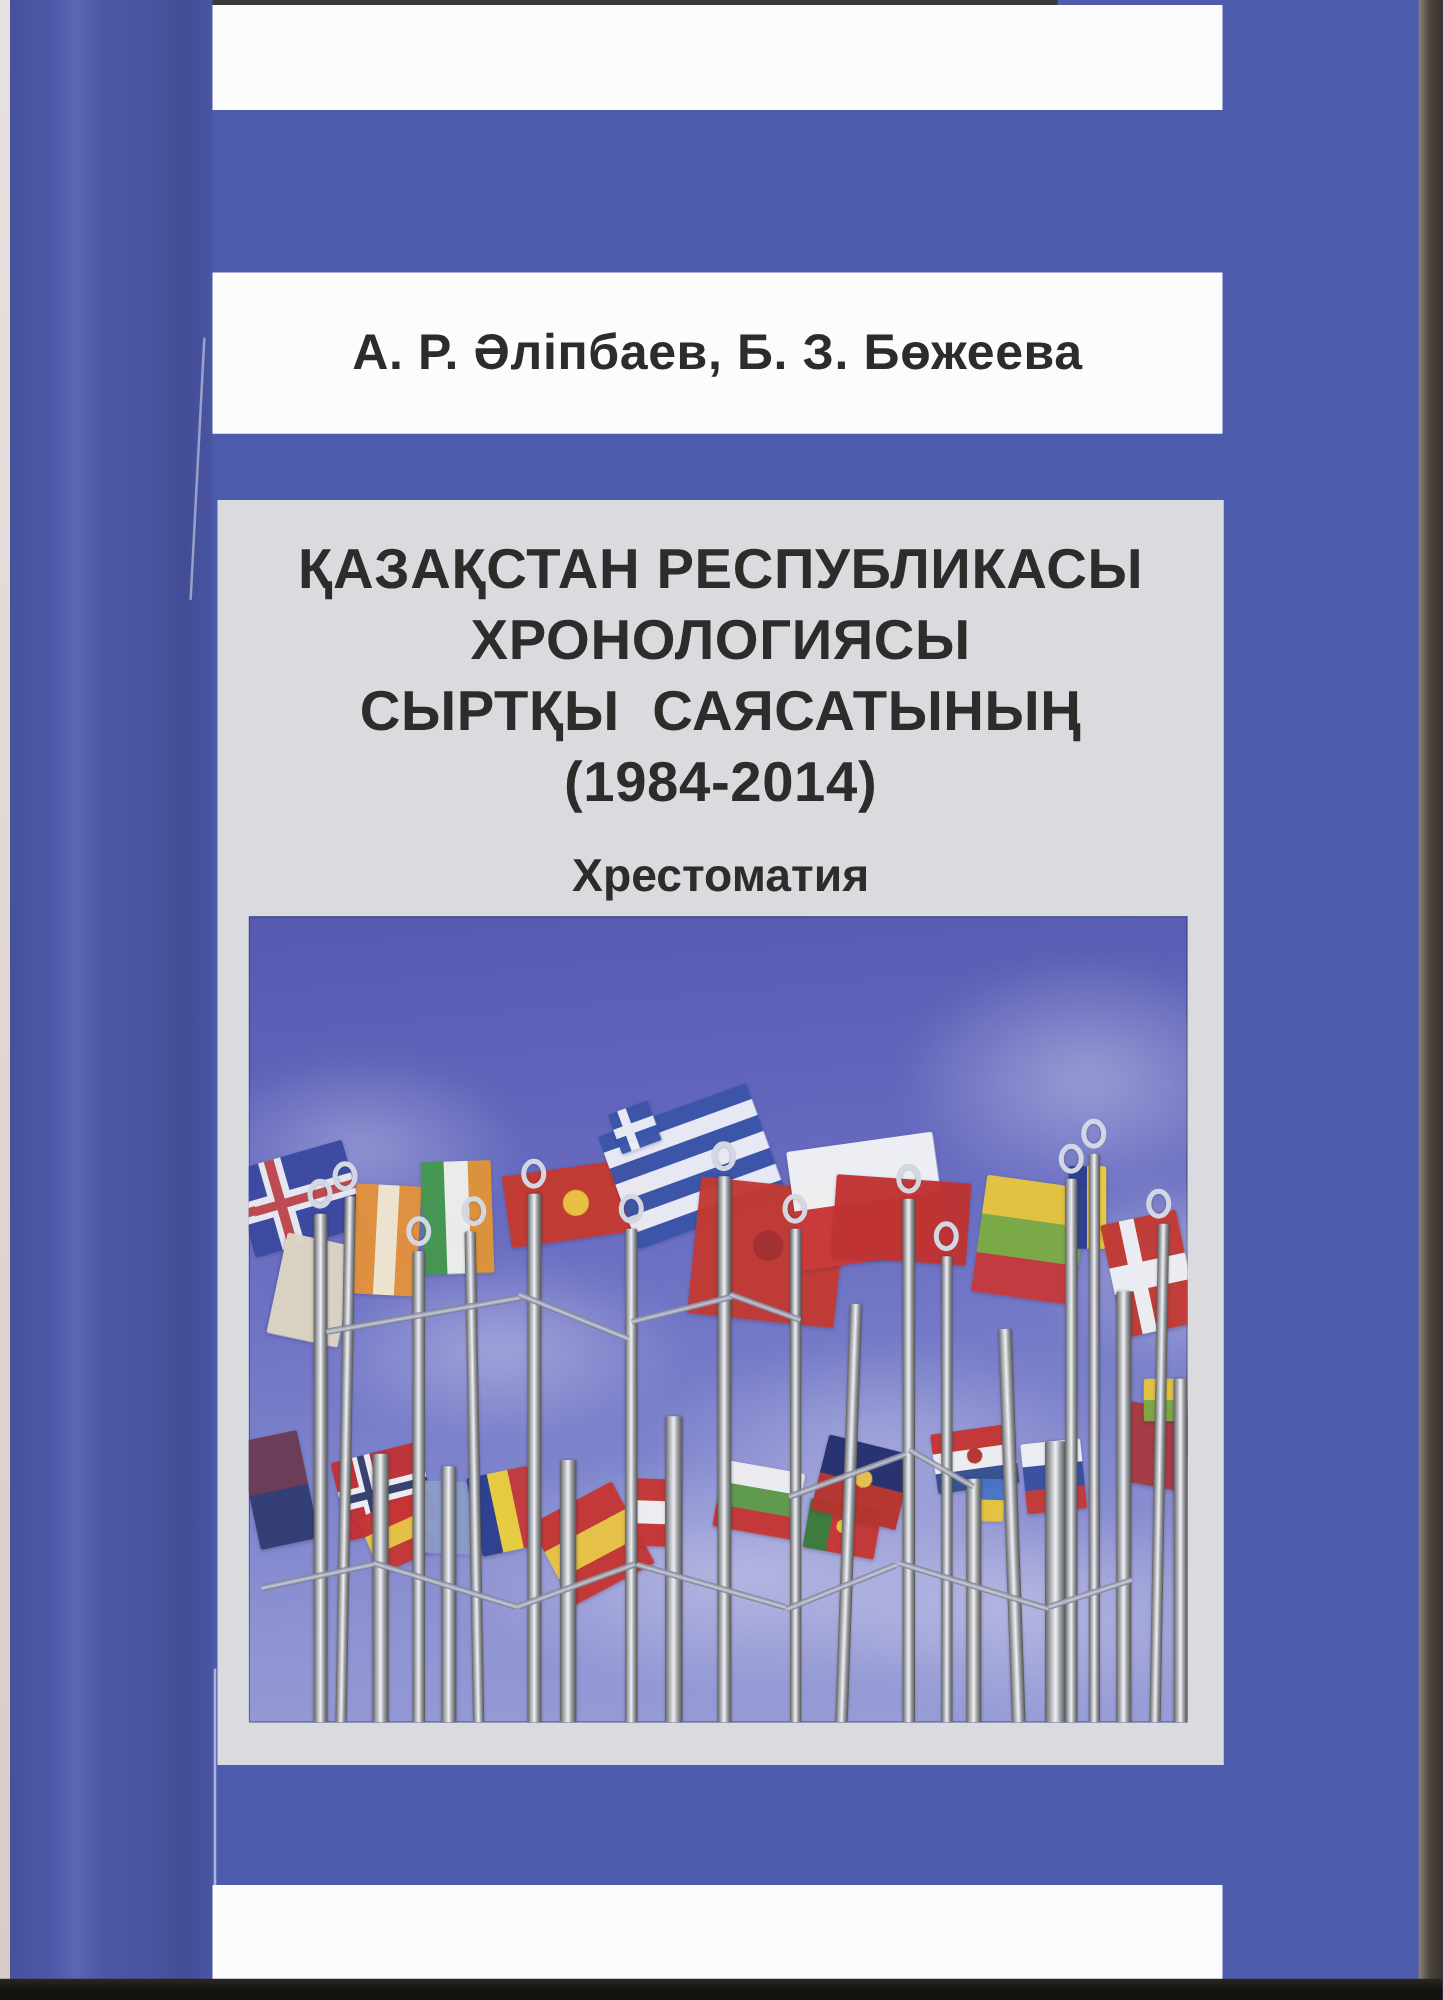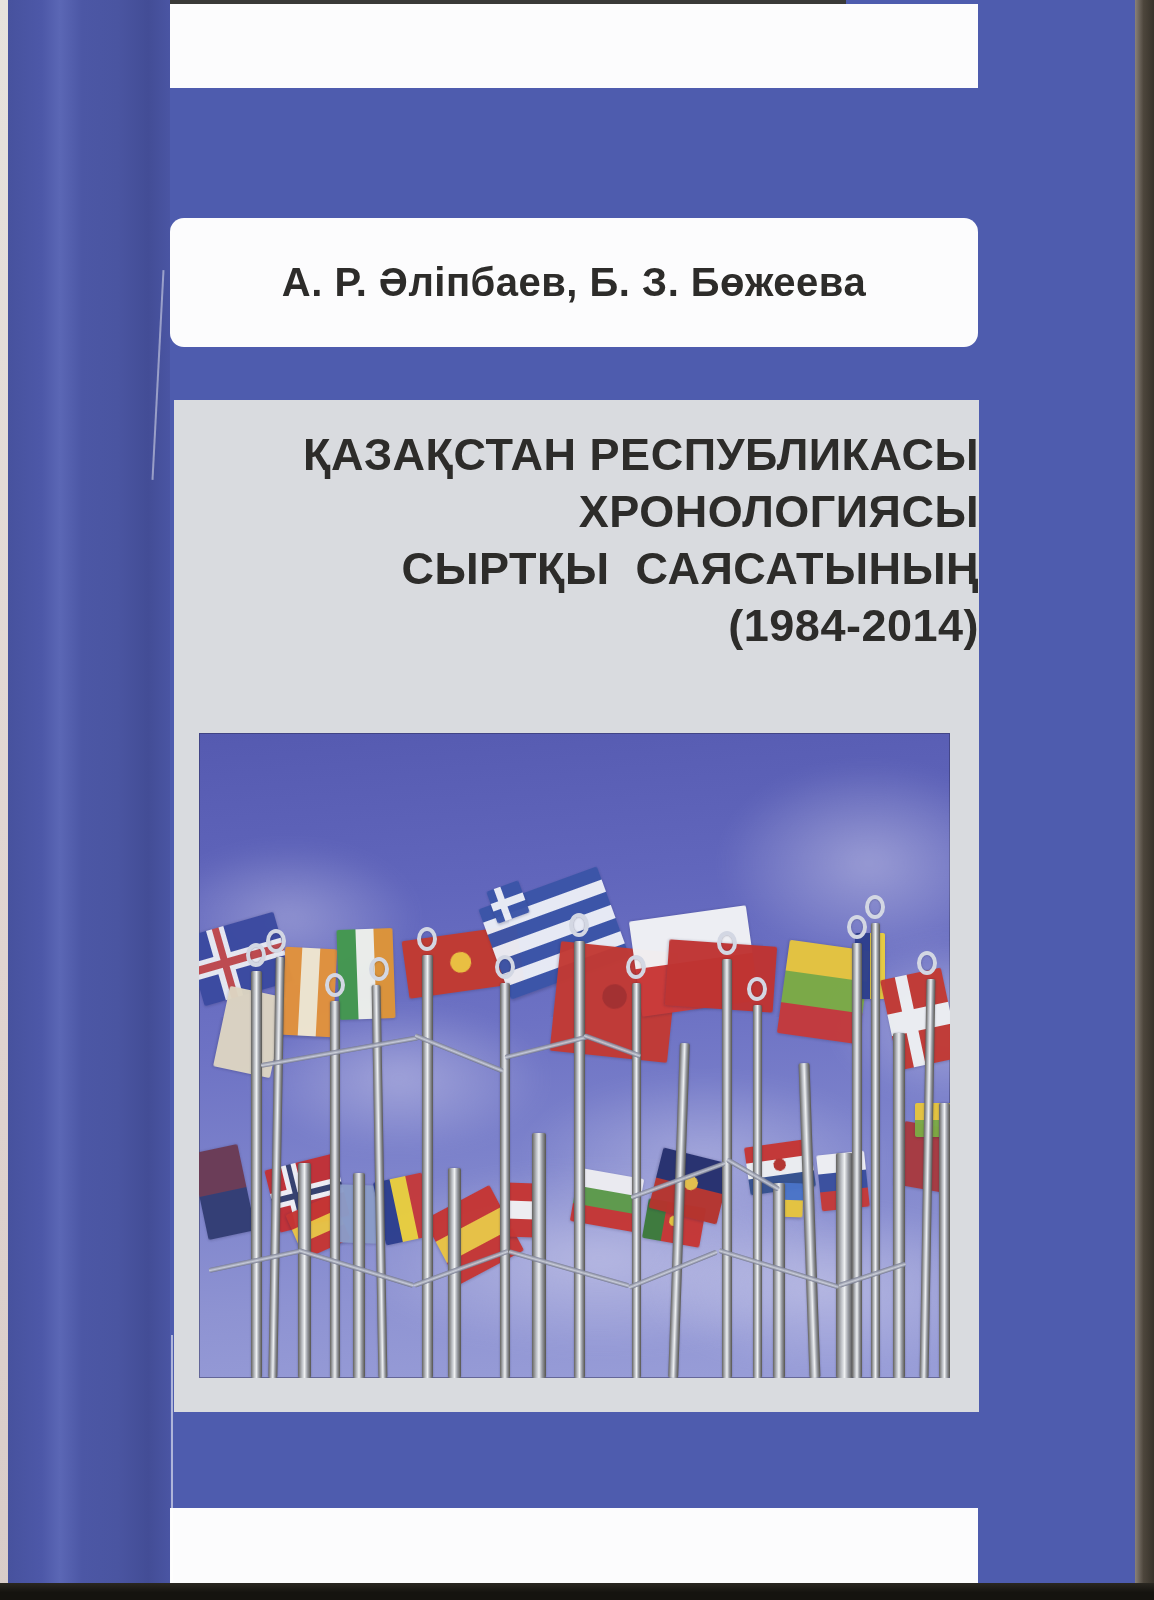--- a/index.html
+++ b/index.html
@@ -24,26 +24,26 @@
   .crease{position:absolute;left:171px;top:1335px;width:2px;height:253px;background:rgba(255,255,255,.55);}
 
   .edge-right{position:absolute;left:1135px;top:0;width:19px;height:1600px;
     background:linear-gradient(to right,#8a8178,#4d463c 45%,#37322a);}
   .edge-bottom{position:absolute;left:0;top:1583px;width:1154px;height:17px;
     background:linear-gradient(to bottom,#2a2721,var(--edge_dark) 55%);}
   .top-line{position:absolute;left:170px;top:0;width:676px;height:4px;background:#3a3a38;}
 
   .band{position:absolute;left:170px;width:808px;background:var(--band_white);}
   .band-top{top:4px;height:84px;}
-  .band-authors{top:218px;height:129px;display:flex;align-items:center;justify-content:center;border-radius:14px;}
+  .band-authors{top:218px;height:129px;display:flex;align-items:center;justify-content:center;}
   .band-bottom{top:1508px;height:80px;}
   .authors{font-size:40px;font-weight:bold;color:var(--text_dark);letter-spacing:.5px;white-space:pre;}
 
   .panel{position:absolute;left:174px;top:400px;width:805px;height:1012px;background:var(--panel_gray);}
-  .title{padding-top:26px;text-align:right;}
+  .title{padding-top:26px;text-align:center;}
   .title-line{font-size:45px;line-height:57px;font-weight:bold;color:var(--text_dark);white-space:pre;letter-spacing:.5px;}
   .subtitle{margin-top:26px;text-align:center;font-size:37px;font-weight:bold;color:var(--text_dark);}
 
   .photo{position:absolute;left:25px;top:333px;width:751px;height:645px;overflow:hidden;
     background:linear-gradient(175deg,var(--sky_top) 0%,#6166bc 25%,#6d72c4 45%,#7e84cc 65%,#8e93d2 82%,var(--sky_bottom) 100%);
     box-shadow:inset 0 0 0 1px rgba(40,40,80,.45);}
   .cloud{position:absolute;border-radius:50%;filter:blur(10px);
     background:radial-gradient(closest-side,rgba(238,236,248,.95),rgba(238,236,248,0));}
   .flag{position:absolute;border-radius:2px;filter:blur(.6px);opacity:.97;box-shadow:0 1px 3px rgba(30,30,70,.25);}
   .pole{position:absolute;border-radius:2px;
@@ -69,20 +69,21 @@
     <span class="authors">А. Р. Әліпбаев, Б. З. Бөжеева</span>
   </div>
 
   <div class="panel">
     <div class="title">
       <div class="title-line">ҚАЗАҚСТАН РЕСПУБЛИКАСЫ</div>
       <div class="title-line">ХРОНОЛОГИЯСЫ</div>
       <div class="title-line">СЫРТҚЫ  САЯСАТЫНЫҢ</div>
       <div class="title-line">(1984-2014)</div>
     </div>
+    <div class="subtitle">Хрестоматия</div>
     <div class="photo">
         <div class="cloud" style="left: -40px; top: 110px; width: 260px; height: 150px; opacity: 0.35;"></div>
         <div class="cloud" style="left: 520px; top: 30px; width: 300px; height: 200px; opacity: 0.42;"></div>
         <div class="cloud" style="left: 630px; top: 200px; width: 240px; height: 170px; opacity: 0.45;"></div>
         <div class="cloud" style="left: 50px; top: 270px; width: 300px; height: 150px; opacity: 0.4;"></div>
         <div class="cloud" style="left: 320px; top: 340px; width: 370px; height: 170px; opacity: 0.35;"></div>
         <div class="cloud" style="left: 140px; top: 430px; width: 520px; height: 190px; opacity: 0.45;"></div>
         <div class="cloud" style="left: 440px; top: 470px; width: 380px; height: 170px; opacity: 0.4;"></div>
         <div class="flag" style="left: -6px; top: 190px; width: 92px; height: 72px; background: linear-gradient(rgba(0, 0, 0, 0) 45%, rgb(192, 74, 78) 45%, rgb(192, 74, 78) 55%, rgba(0, 0, 0, 0) 55%), linear-gradient(to right, rgba(0, 0, 0, 0) 30%, rgb(192, 74, 78) 30%, rgb(192, 74, 78) 38%, rgba(0, 0, 0, 0) 38%), linear-gradient(rgba(0, 0, 0, 0) 38%, rgb(232, 234, 242) 38%, rgb(232, 234, 242) 62%, rgba(0, 0, 0, 0) 62%), linear-gradient(to right, rgba(0, 0, 0, 0) 24%, rgb(232, 234, 242) 24%, rgb(232, 234, 242) 44%, rgba(0, 0, 0, 0) 44%), linear-gradient(rgb(59, 74, 160), rgb(59, 74, 160)); transform: rotate(-16deg);"></div>
         <div class="flag" style="left: 22px; top: 258px; width: 58px; height: 82px; background: linear-gradient(rgb(221, 213, 194), rgb(221, 213, 194)); transform: rotate(12deg);"></div>

